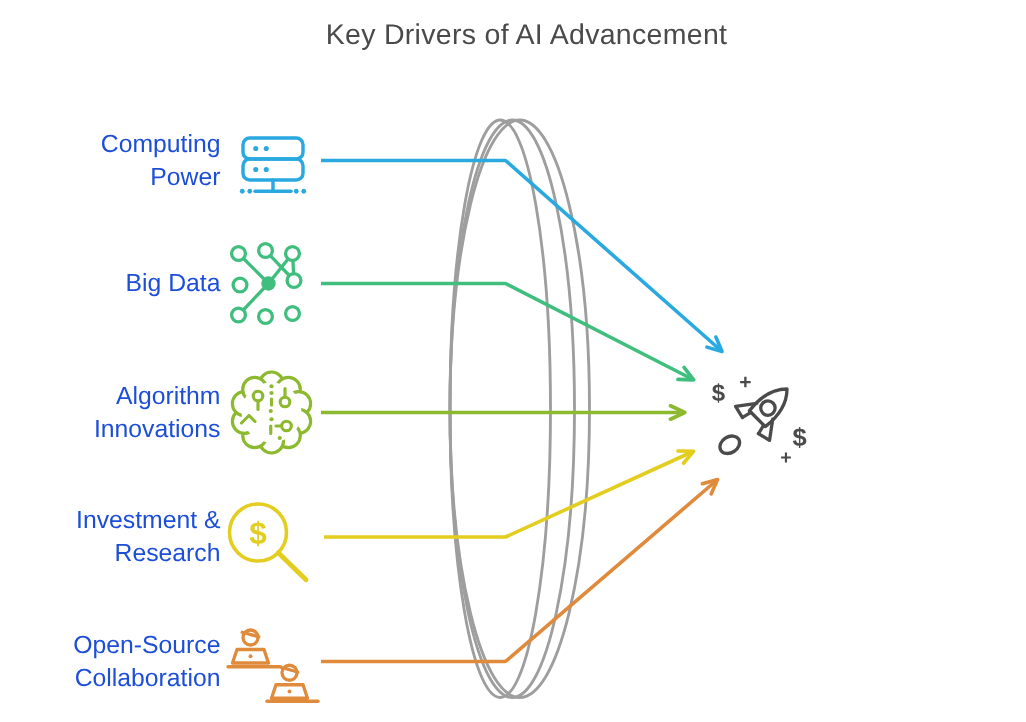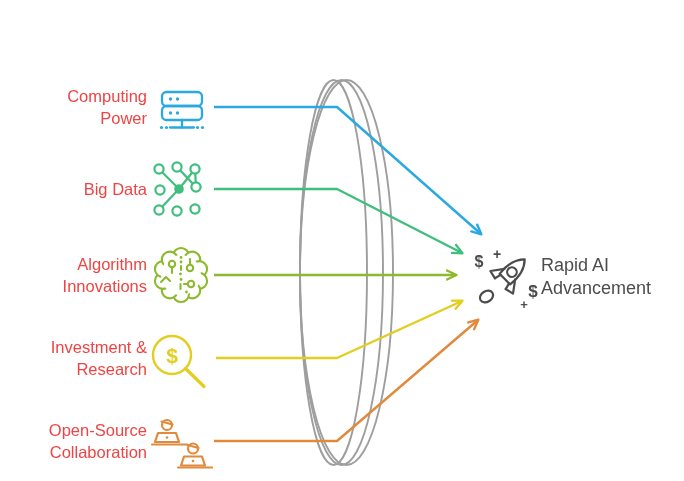--- a/index.html
+++ b/index.html
@@ -8,35 +8,36 @@
     font-family:"Liberation Sans",sans-serif;overflow:hidden;
   }
   .title{
     position:absolute;top:13px;left:18px;right:0;height:26px;
     text-align:center;font-size:19px;color:#4a4a4a;letter-spacing:.2px;
   }
   .svg-layer{position:absolute;left:0;top:0;width:684px;height:481px;}
   .driver-label{
     position:absolute;left:37px;width:110px;height:60px;
     display:flex;align-items:center;justify-content:flex-end;
-    text-align:right;font-size:16.5px;line-height:22px;color:#ef4444;
+    text-align:right;font-size:16.5px;line-height:22px;color:#1d4ed8;
   }
   .lbl-0{top:77px}.lbl-1{top:159px}.lbl-2{top:245px}.lbl-3{top:328px}.lbl-4{top:411px}
   .outcome-label{
     position:absolute;left:541px;top:247px;width:132px;height:60px;
     display:flex;align-items:center;justify-content:flex-start;
     text-align:left;font-size:18px;line-height:23px;color:#4d4d4d;
   }
   svg text{font-family:"Liberation Sans",sans-serif;}
 </style>
 </head>
 <body>
 
 <div class="canvas">
 
+  <div class="title">Key Drivers of AI Advancement</div>
 
   <svg class="svg-layer" viewBox="0 0 684 481" xmlns="http://www.w3.org/2000/svg">
     <defs>
       <marker id="ah0" markerWidth="14" markerHeight="13" refX="10.5" refY="6" orient="auto" markerUnits="userSpaceOnUse">
         <path d="M1.5,1.5 L11,6 L1.5,10.5" fill="none" stroke-width="2.4" stroke-linecap="round" stroke-linejoin="round" stroke="#29A9E0"></path>
       </marker>
       <marker id="ah1" markerWidth="14" markerHeight="13" refX="10.5" refY="6" orient="auto" markerUnits="userSpaceOnUse">
         <path d="M1.5,1.5 L11,6 L1.5,10.5" fill="none" stroke-width="2.4" stroke-linecap="round" stroke-linejoin="round" stroke="#3FBE7D"></path>
       </marker>
       <marker id="ah2" markerWidth="14" markerHeight="13" refX="10.5" refY="6" orient="auto" markerUnits="userSpaceOnUse">
@@ -168,15 +169,14 @@
       <text x="524" y="309" text-anchor="middle" font-size="13" font-weight="600" stroke="none" fill="#4B4B4B">+</text>
     </g>
   </svg>
 
   <div class="driver-label lbl-0">Computing Power</div>
   <div class="driver-label lbl-2">Algorithm Innovations</div>
   <div class="driver-label lbl-1">Big Data</div>
   <div class="driver-label lbl-3">Investment &amp; Research</div>
   <div class="driver-label lbl-4">Open-Source Collaboration</div>
 
-  <div class="outcome-label">Rapid AI Advancement</div>
 
 </div>
 
 </body></html>

